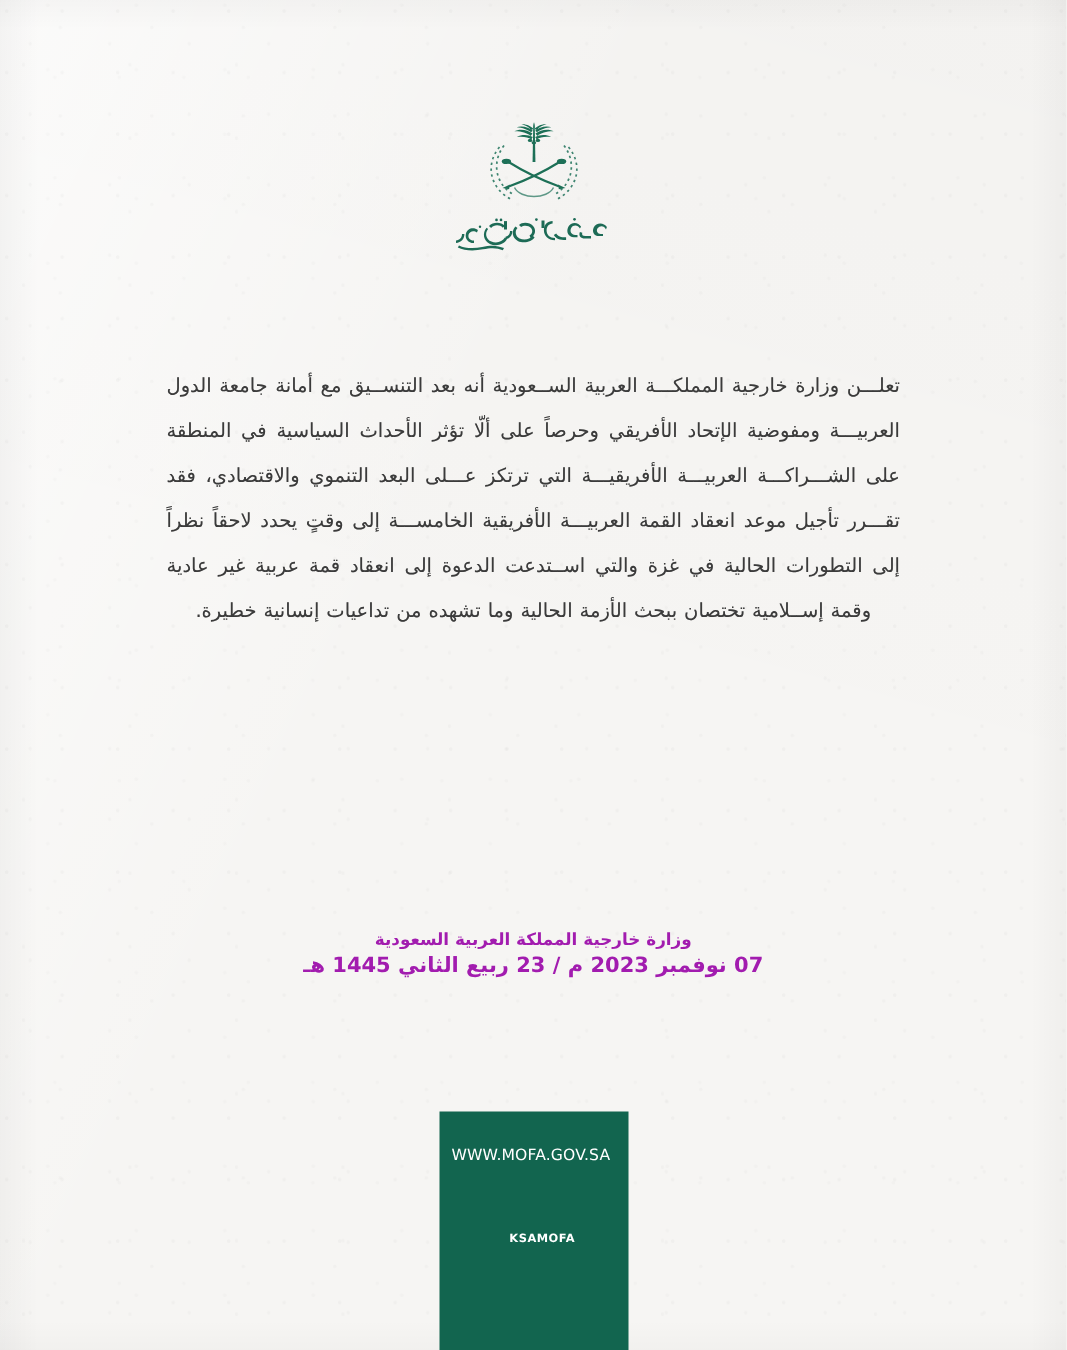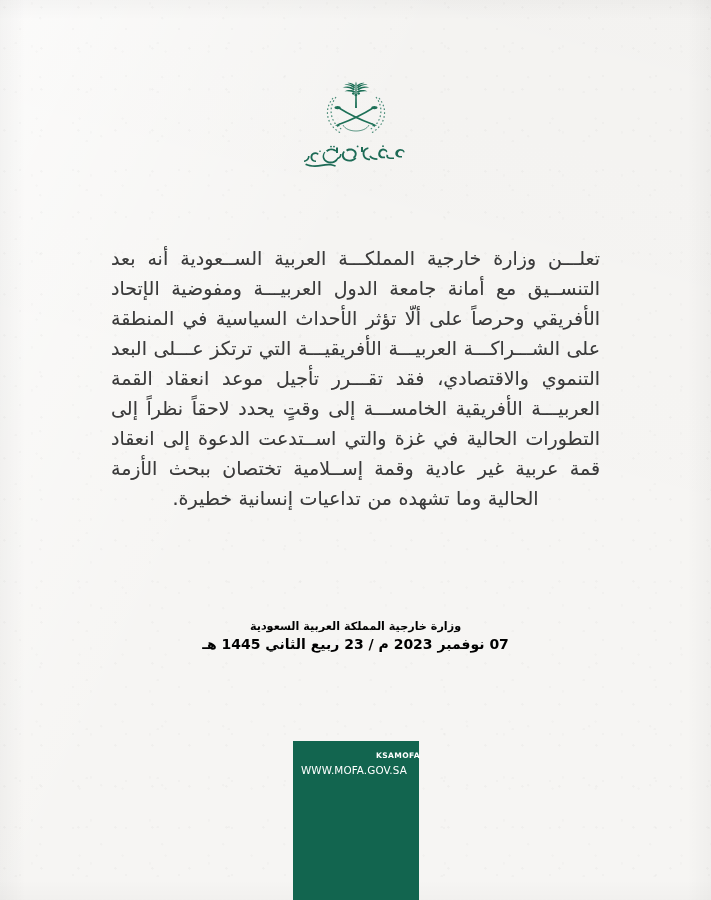--- a/index.html
+++ b/index.html
@@ -68,38 +68,38 @@
   
   .statement {
     position: absolute;
     top: 243px;
     right: 111px;
     width: 489px;
     direction: rtl;
     text-align: justify;
     text-align-last: center;
     color: #3b3b3b;
-    font-size: 19px;
+    font-size: 13px;
     line-height: 30px;
     font-weight: 500;
     letter-spacing: -0.1px;
     word-spacing: 0.5px;
     text-shadow: 0 0 0.4px rgba(59,59,59,0.35);
   }
   .statement p { margin: 0; }
 
   
   .signature {
     position: absolute;
     top: 618px;
     left: 0;
     width: 711px;
     text-align: center;
     direction: rtl;
-    color: #000000;
+    color: #a21caf;
   }
   .sig-line1 {
     font-size: 11.2px;
     font-weight: 700;
     letter-spacing: 0.1px;
     line-height: 17px;
   }
   .sig-line2 {
     font-size: 14px;
     font-weight: 700;
@@ -117,20 +117,21 @@
   }
   .footer-inner {
     direction: ltr;
     padding: 9px 0 0 8px;
   }
   .social-row {
     display: flex;
     align-items: center;
     gap: 18px;
     height: 12px;
+    flex-direction: column;
   }
   .social-row svg { display: block; }
   .handle {
     color: #ffffff;
     font-size: 7.6px;
     font-weight: 600;
     letter-spacing: 0.35px;
     margin-left: 3px;
     line-height: 1;
   }

